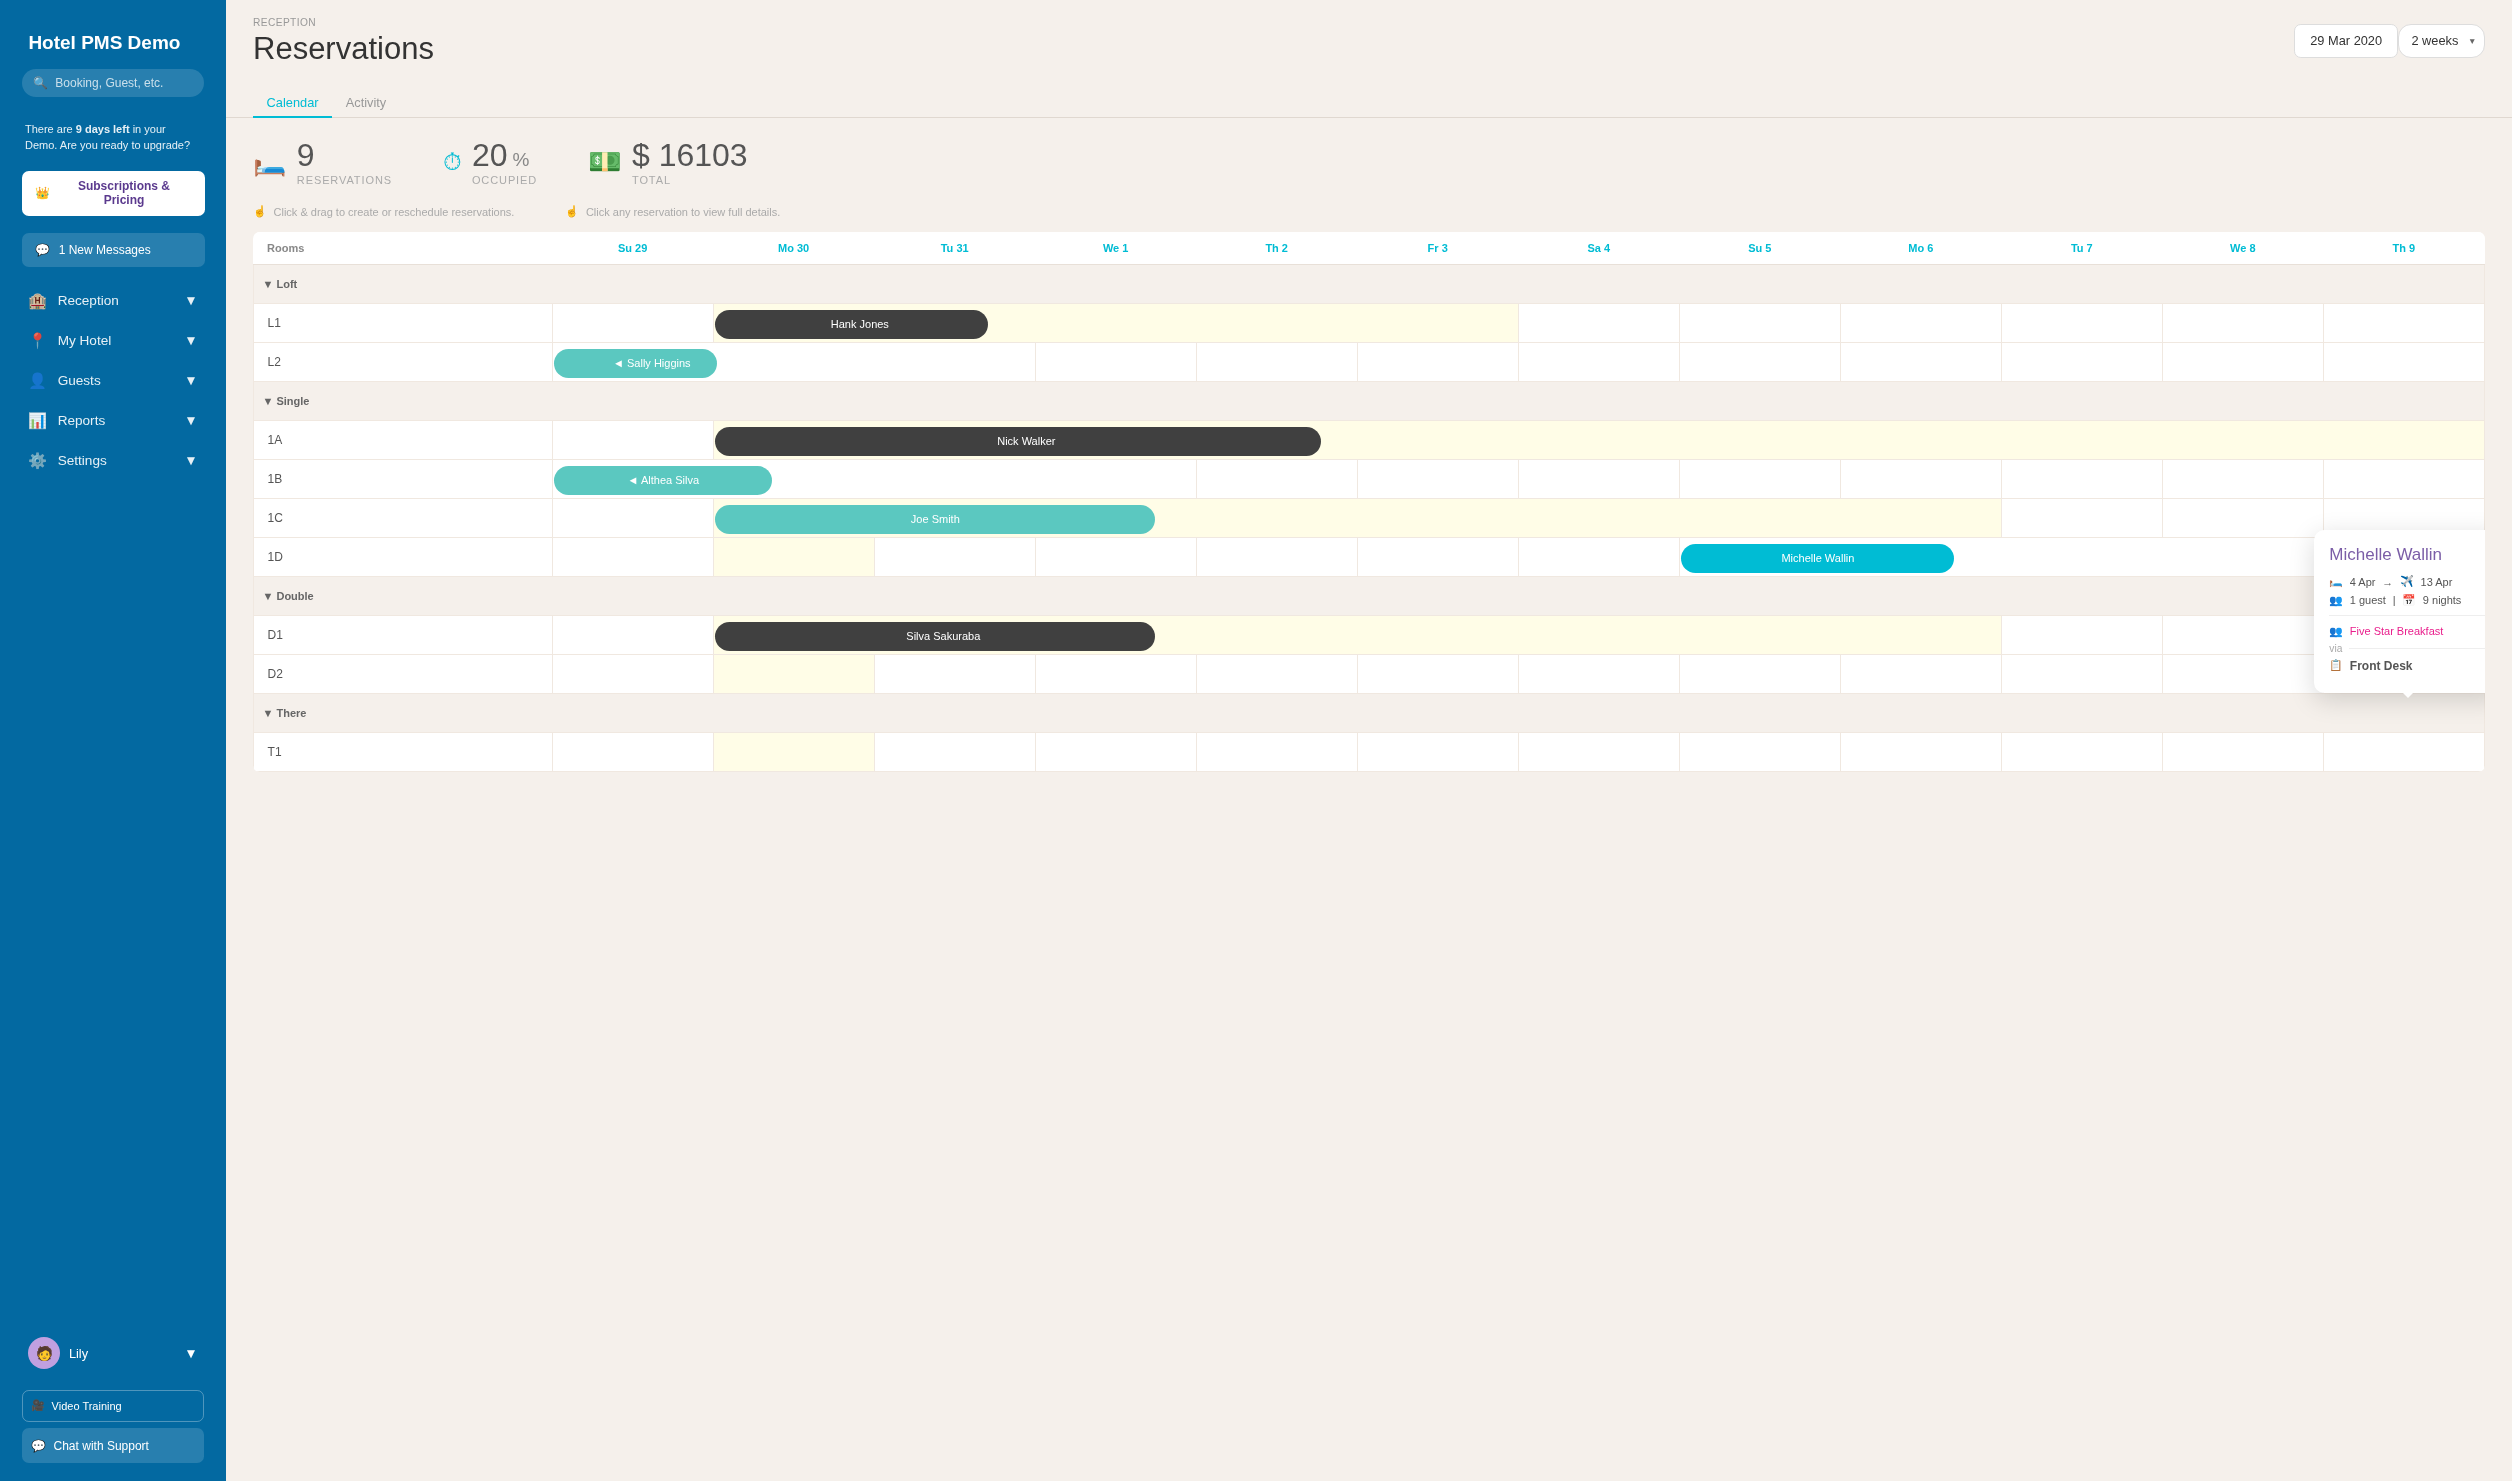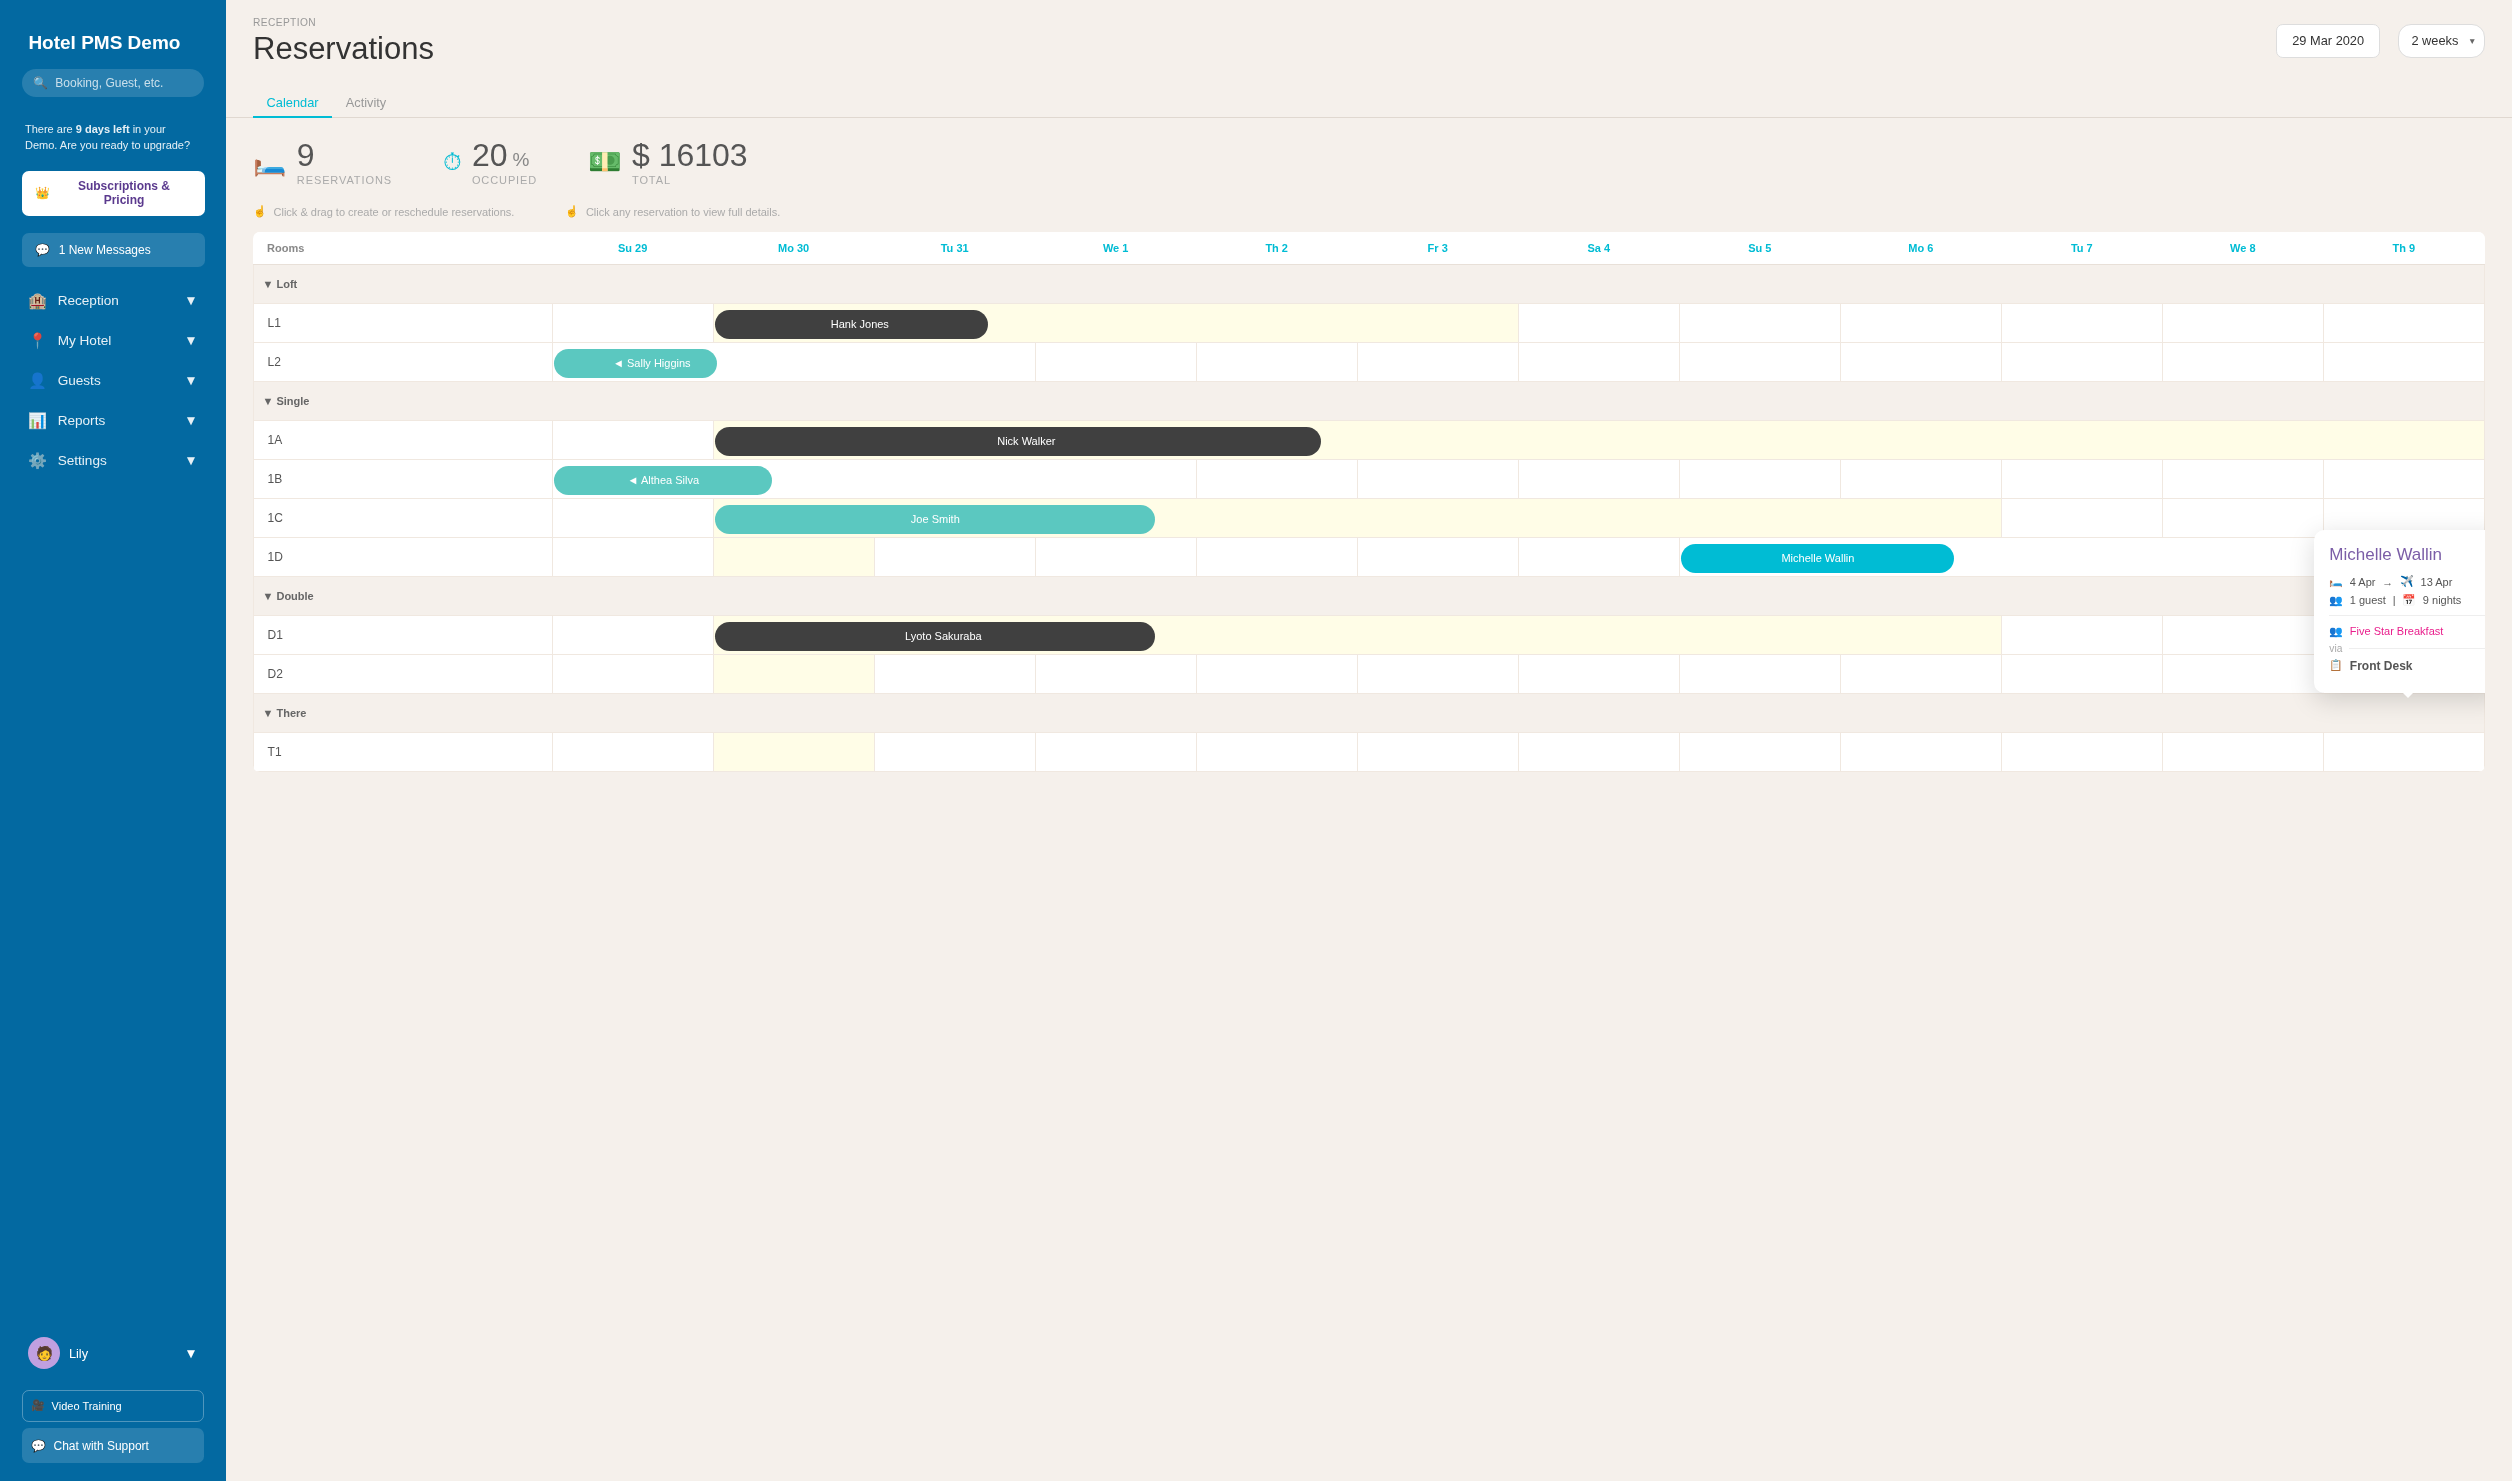--- a/index.html
+++ b/index.html
@@ -153,21 +153,21 @@
       letter-spacing: 0.4px;
       margin-bottom: 3.4px;
     }
     .page-title {
       font-size: 31px;
       font-weight: 300;
       color: #333;
     }
     .header-controls {
       display: flex;
-      gap: 18px;
+      gap: 0;
       align-items: center;
       padding-top: 6.8px;
     }
     .date-picker {
       background: white;
       border: 0.9px solid #ddd;
       border-radius: 6.8px;
       padding: 8.5px 15.3px;
       font-size: 12.8px;
       color: #333;
@@ -663,21 +663,21 @@
         </div>
             </td>
           </tr>
           <tr class="category-row">
             <td colspan="13">▼ Double</td>
           </tr>
           <tr>
             <td class="room-label">D1</td>
             <td></td>
             <td class="yellow-cell" colspan="8">
-              <div class="reservation-bar bar-blue" style="left: 1.7px; width: 440px;">Lyoto Sakuraba</div>
+              <div class="reservation-bar bar-blue" style="left: 1.7px; width: 440px;">Silva Sakuraba</div>
             </td>
             <td></td>
             <td></td>
             <td></td>
           </tr>
           <tr>
             <td class="room-label">D2</td>
             <td></td>
             <td class="yellow-cell"></td>
             <td></td>

